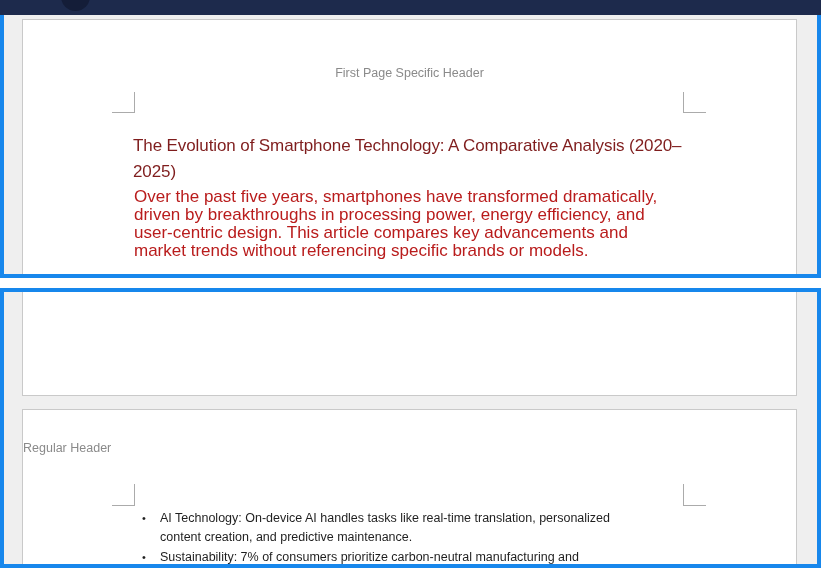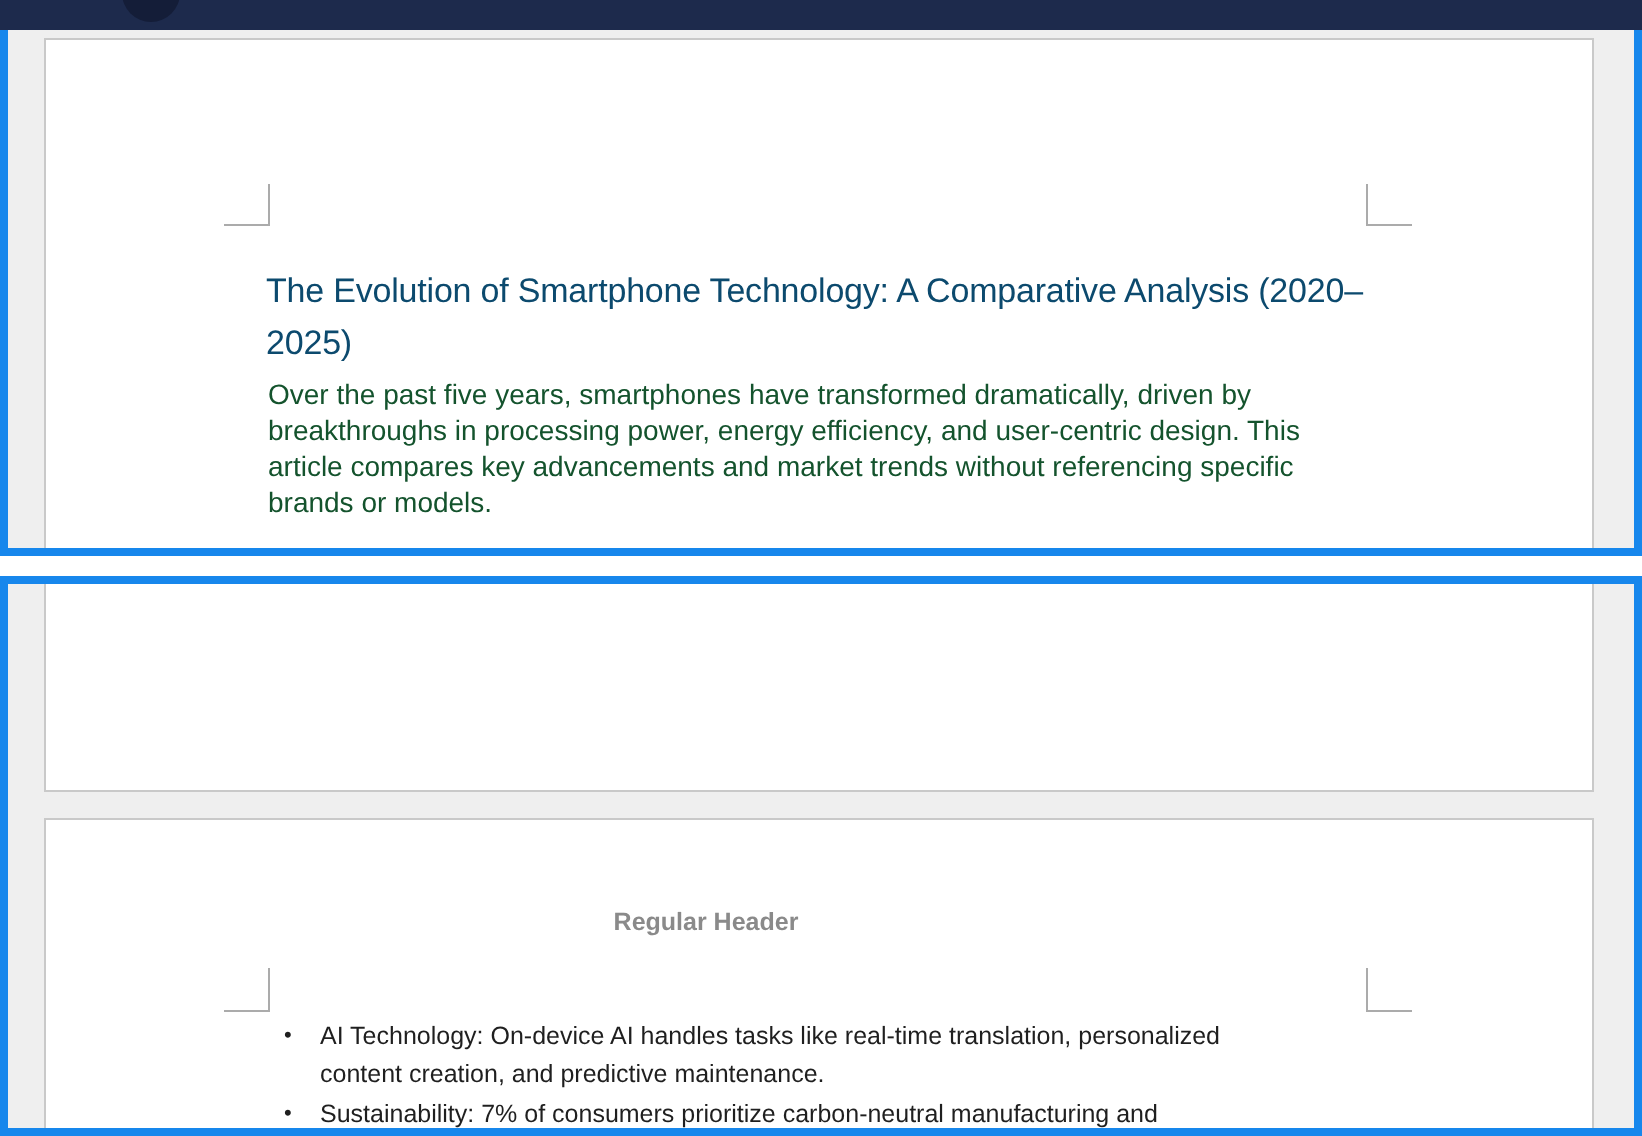--- a/index.html
+++ b/index.html
@@ -27,37 +27,37 @@
     background: #ffffff; border: 1px solid #c9c9c9; z-index: 1;
   }
   .page1 { top: 19px; height: 377px; }
   .page2 { top: 409px; height: 220px; }
 
   .hdr-text {
     position: absolute; left: 0; width: 100%;
     font-size: 12.5px; color: #8a8a8a;
   }
   .hdr-center { text-align: center; top: 46px; }
-  .hdr-right  { text-align: center; top: 44px; width: 660px; font-weight: bold; }
+  .hdr-right  { text-align: left; top: 31px; width: 660px; }
 
   
   .mark { position: absolute; width: 23px; height: 21px; }
   .mark-left  { border-right: 1px solid #ababab; border-bottom: 1px solid #ababab; left: 89px; }
   .mark-right { border-left: 1px solid #ababab; border-bottom: 1px solid #ababab; left: 660px; }
   .page1 .mark { top: 72px; }
   .page2 .mark { top: 74px; height: 22px; }
 
   .doc-title {
     position: absolute; left: 110px; top: 113px; width: 568px;
-    font-size: 17px; line-height: 26px; color: #0c4a6e;
+    font-size: 17px; line-height: 26px; color: #7f1d1d;
     letter-spacing: -0.1px;
   }
   .doc-intro {
     position: absolute; left: 111px; top: 168px; width: 542px;
-    font-size: 14px; line-height: 18px; color: #14532d;
+    font-size: 17px; line-height: 18px; color: #b91c1c;
   }
 
   .bullet-list { position: absolute; left: 119px; top: 99px; width: 472px; }
   .bullet-item { display: flex; font-size: 12.5px; line-height: 18.5px; color: #1f1f1f; }
   .bullet-item + .bullet-item { margin-top: 2px; }
   .bullet-marker { width: 18px; flex: 0 0 18px; font-size: 11px; line-height: 18.5px; }
 
   
   .anno { position: absolute; z-index: 20; pointer-events: none; }
   .anno-box1 {
@@ -75,20 +75,21 @@
   }
 </style>
 </head>
 <body>
 
 <div class="topbar">
   <div class="topbar-circle"></div>
 </div>
 
 <div class="page page1">
+  <div class="hdr-text hdr-center">First Page Specific Header</div>
 
   <div class="mark mark-left"></div>
   <div class="mark mark-right"></div>
 
   <div class="doc-title">The Evolution of Smartphone Technology: A Comparative Analysis (2020–2025)</div>
 
   <div class="doc-intro">Over the past five years, smartphones have transformed dramatically, driven by breakthroughs in processing power, energy efficiency, and user-centric design. This article compares key advancements and market trends without referencing specific brands or models.</div>
 </div>
 
 <div class="page page2">

